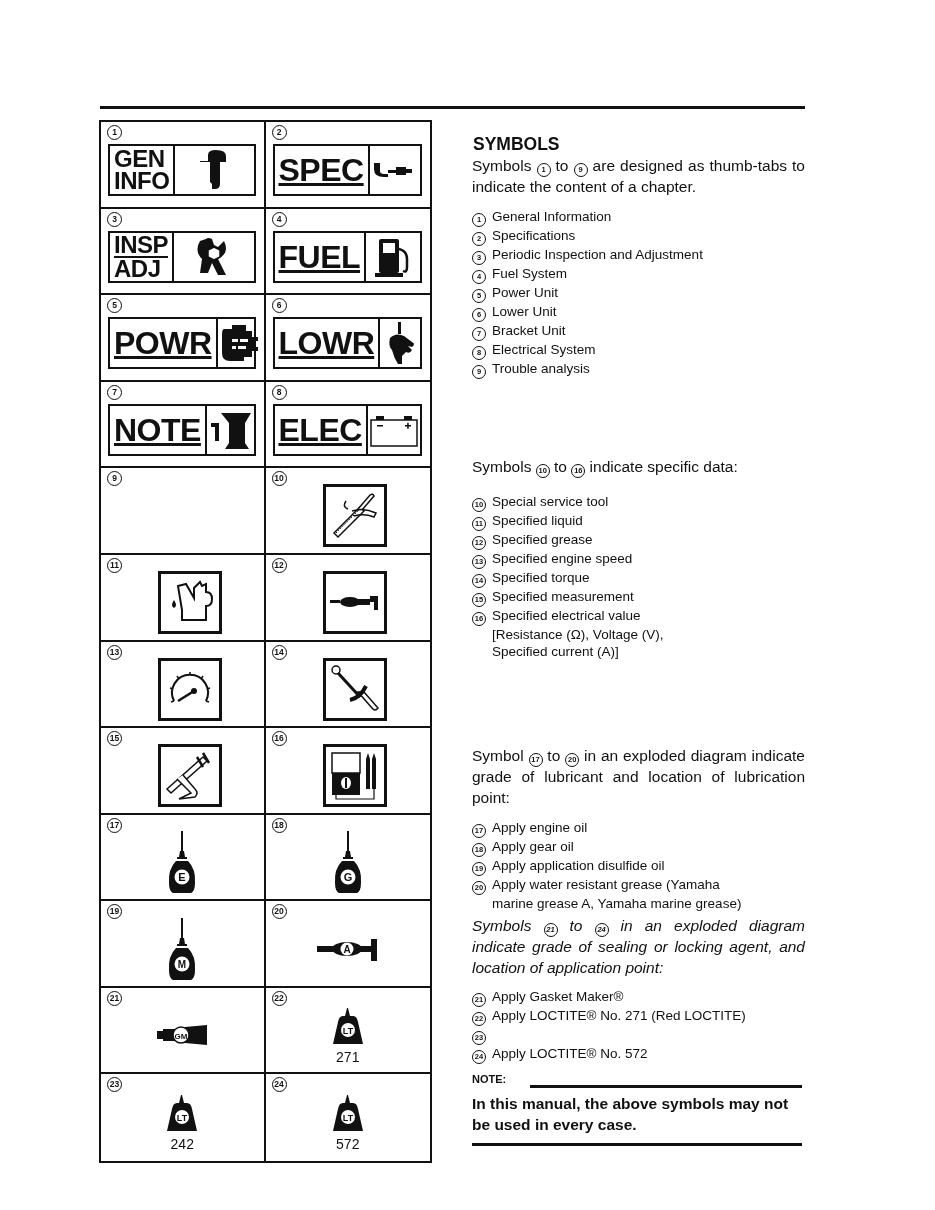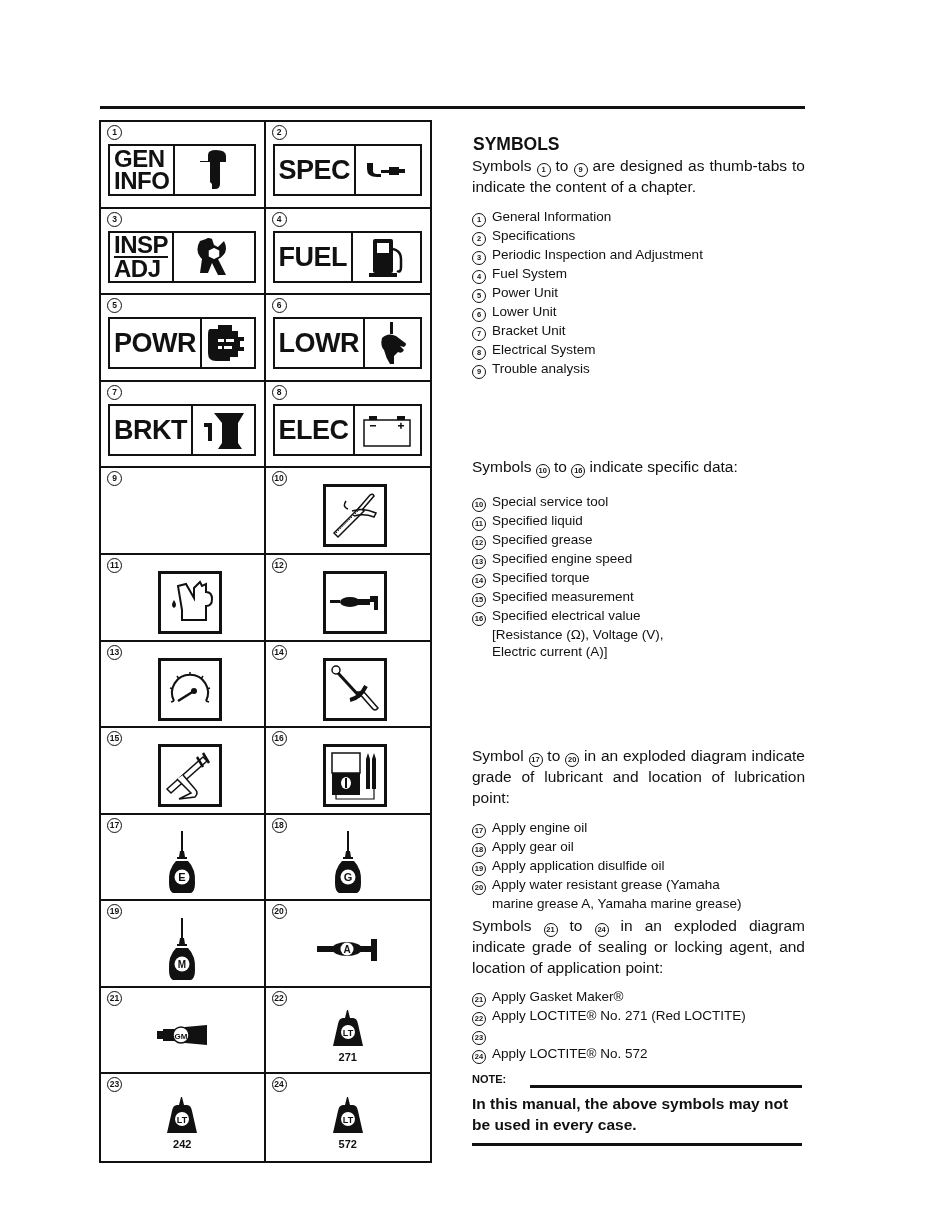--- a/index.html
+++ b/index.html
@@ -5,26 +5,26 @@
   html, body { margin:0; padding:0; background:#ffffff; }
   body { width:935px; height:1210px; position:relative; overflow:hidden; color:#111; font-family:"Liberation Sans", sans-serif; }
   .top-rule { position:absolute; left:100px; top:106px; width:705px; height:3px; background:#111; }
   .grid { position:absolute; left:99px; top:120px; width:333px; height:1043px; border:2.5px solid #111; box-sizing:border-box; display:grid; grid-template-columns:1fr 1fr; grid-template-rows:repeat(12, 1fr); }
   .cell { position:relative; border-right:2px solid #111; border-bottom:2px solid #111; box-sizing:border-box; }
   .cell:nth-child(2n) { border-right:none; }
   .cell.last-row { border-bottom:none; }
   .num { position:absolute; left:6px; top:3px; width:13px; height:13px; border:1.2px solid #111; border-radius:50%; font-size:8.5px; line-height:13px; text-align:center; font-weight:bold; }
   .tab { position:absolute; left:7px; top:22px; right:8px; height:52px; border:2.5px solid #111; display:flex; box-sizing:border-box; }
   .tab-label { flex:0 0 auto; border-right:2px solid #111; display:flex; flex-direction:column; justify-content:center; padding:0 4px; font-weight:bold; font-size:24px; line-height:22px; letter-spacing:-0.5px; }
-  .tab-label.single { font-size:27px; }
+  .tab-label.single { font-size:32px;text-decoration:underline; }
   .tab-label .u { border-bottom:2px solid #111; }
   .tab-icon { flex:1; display:flex; align-items:center; justify-content:center; }
   .ibox { position:absolute; left:57px; top:16px; width:64px; height:63px; border:3px solid #111; box-sizing:border-box; display:flex; align-items:center; justify-content:center; }
   .centered { position:absolute; left:0; right:0; top:14px; bottom:4px; display:flex; flex-direction:column; align-items:center; justify-content:center; }
-  .lt-num { font-size:11px; font-weight:bold; margin-top:1px;text-align:center; }
+  .lt-num { font-size:14px; font-weight:normal; margin-top:1px;text-align:center; }
   .h { position:absolute; left:473px; top:134px; font-weight:bold; font-size:17.5px; }
   .para { position:absolute; left:472px; width:333px; font-size:15.5px; line-height:20.5px; text-align:justify; }
   .list { position:absolute; left:472px; width:340px; font-size:13.5px; line-height:17.4px; }
   .li { display:flex; }
   .li .c { width:20px; flex:0 0 20px; }
   .circ { display:inline-block; width:12px; height:12px; border:1.1px solid #111; border-radius:50%; font-size:7.5px; line-height:12px; text-align:center; vertical-align:-1px; font-weight:bold; }
   .note-h { position:absolute; left:472px; top:1073px; font-weight:bold; font-size:11px; }
   .note-rule1 { position:absolute; left:530px; top:1085px; width:272px; height:2.5px; background:#111; }
   .note-rule2 { position:absolute; left:472px; top:1143px; width:330px; height:2.5px; background:#111; }
 </style>
@@ -120,21 +120,21 @@
             <rect x="18" y="2" width="3" height="12" fill="#111"></rect>
             <path d="M10 18 q6-6 14-2 l8 6 q4 2 0 5 l-4-1 l4 4 q-2 4-6 2 l-4 4 v8 h-4 q-4-6-6-14 q-4-4-2-12z" fill="#111"></path>
           </svg>
         </div>
       </div>
     </div>
     <div class="cell">
       <div class="num">7</div>
       <div class="tab">
         <div class="tab-label single">
-          <span>BRKT</span>
+          <span>NOTE</span>
         </div>
         <div class="tab-icon">
           <svg width="46" height="46" viewBox="0 0 46 46">
             <path d="M4 16 h8 v18 h-4 v-14 h-4z" fill="#111"></path>
             <path d="M14 6 h30 l-6 10 v20 l4 6 h-24 l4-6 v-20z" fill="#111"></path>
           </svg>
         </div>
       </div>
     </div>
     <div class="cell">
@@ -415,21 +415,21 @@
     <div class="li">
       <span class="c"><span class="circ">16</span></span>
       <span>Specified electrical value</span>
     </div>
     <div class="li">
       <span class="c"></span>
       <span>[Resistance (Ω), Voltage (V),</span>
     </div>
     <div class="li">
       <span class="c"></span>
-      <span>Electric current (A)]</span>
+      <span>Specified current (A)]</span>
     </div>
   </div>
 
 <div class="para" style="top:746px;">Symbol <span class="circ">17</span> to <span class="circ">20</span> in an exploded diagram indicate grade of lubricant and location of lubrication point:</div>
 <div class="list" style="top:819px;">
     <div class="li">
       <span class="c"><span class="circ">17</span></span>
       <span>Apply engine oil</span>
     </div>
     <div class="li">
@@ -443,21 +443,21 @@
     <div class="li">
       <span class="c"><span class="circ">20</span></span>
       <span>Apply water resistant grease (Yamaha</span>
     </div>
     <div class="li">
       <span class="c"></span>
       <span>marine grease A, Yamaha marine grease)</span>
     </div>
   </div>
 
-<div class="para" style="top:916px;">Symbols <span class="circ">21</span> to <span class="circ">24</span> in an exploded diagram indicate grade of sealing or locking agent, and location of application point:</div>
+<div class="para" style="top:916px;font-style:italic;">Symbols <span class="circ">21</span> to <span class="circ">24</span> in an exploded diagram indicate grade of sealing or locking agent, and location of application point:</div>
 <div class="list" style="top:988px;">
     <div class="li">
       <span class="c"><span class="circ">21</span></span>
       <span>Apply Gasket Maker®</span>
     </div>
     <div class="li">
       <span class="c"><span class="circ">22</span></span>
       <span>Apply LOCTITE® No. 271 (Red LOCTITE)</span>
     </div>
     <div class="li">

